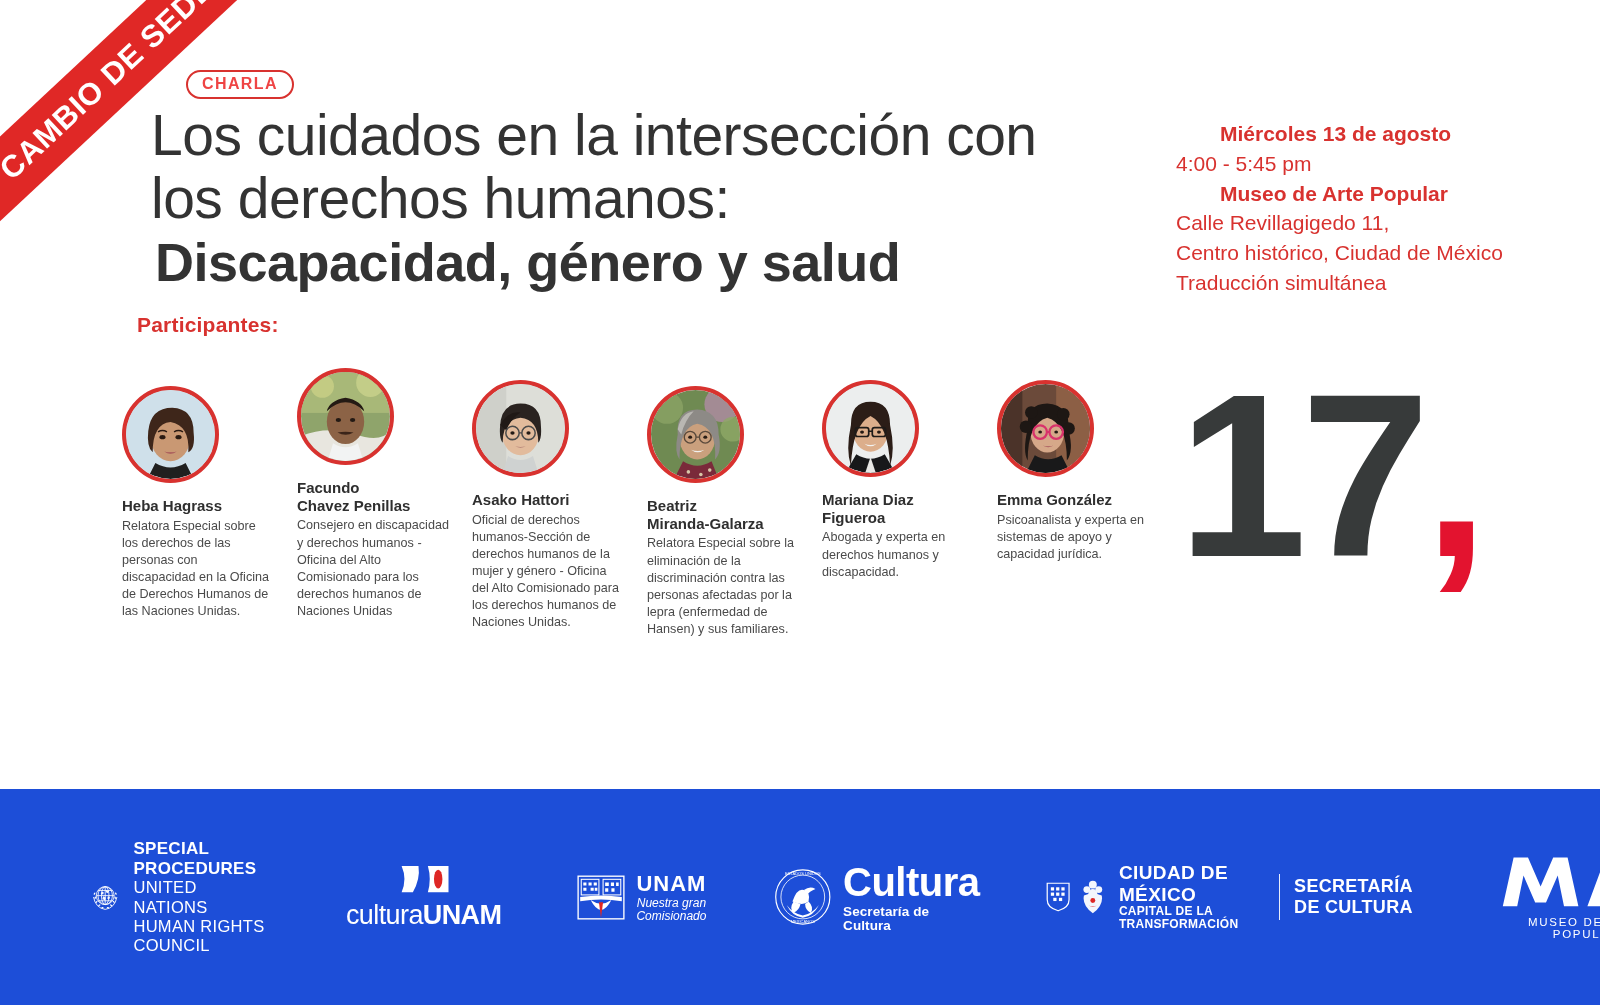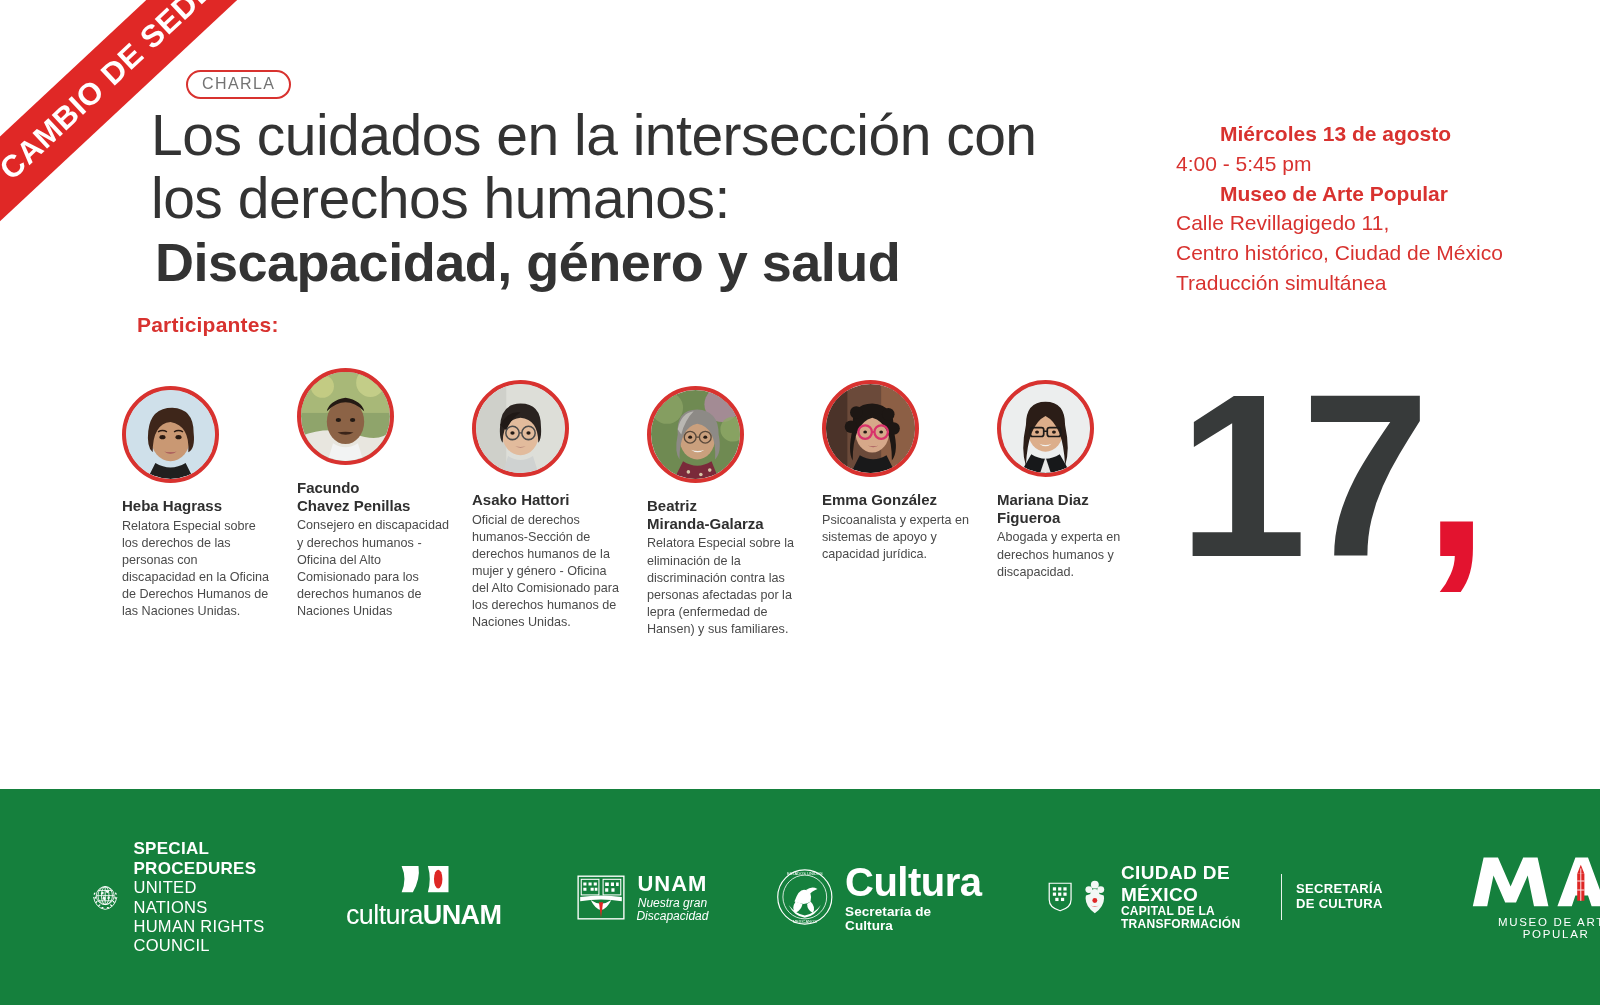--- a/index.html
+++ b/index.html
@@ -48,23 +48,23 @@
   .charla-pill {
     position: absolute;
     left: 186px;
     top: 70px;
     padding: 3px 14px 4px 14px;
     border: 2.2px solid #d8322f;
     border-radius: 999px;
     z-index: 50;
   }
   .charla-pill span {
-    color: #737373;
+    color: #ef4444;
     font-size: 16px;
-    font-weight: normal;
+    font-weight: bold;
     letter-spacing: 1.4px;
   }
 
   
   .title-block {
     position: absolute;
     left: 151px;
     top: 104px;
     width: 1010px;
   }
@@ -172,21 +172,21 @@
   }
   .big-number .comma { color: #e3132f; }
 
   
   .footer {
     position: absolute;
     left: 0;
     top: 789px;
     width: 1600px;
     height: 216px;
-    background: #15803d;
+    background: #1d4ed8;
   }
   .footer-logos {
     position: absolute;
     left: 0;
     top: 0;
     width: 1600px;
     height: 216px;
     display: flex;
     align-items: center;
   }
@@ -225,21 +225,21 @@
 
   .cdmx-shield { width: 36px; height: 44px; margin-right: 8px; }
   .cdmx-glyph  { width: 44px; height: 52px; margin-right: 11px; }
   .cdmx-text { line-height: 1.12; }
   .cdmx-t1 { font-size: 19px; font-weight: bold; letter-spacing: 0.4px; }
   .cdmx-t2 { font-size: 12px; font-weight: bold; letter-spacing: 0.3px; }
   .cdmx-div {
     width: 1.6px; height: 46px; background: #ffffff;
     margin: 0 14px; opacity: 0.9;
   }
-  .cdmx-sec { line-height: 1.14; font-size: 13px; font-weight: bold; letter-spacing: 0.3px; }
+  .cdmx-sec { line-height: 1.14; font-size: 18px; font-weight: bold; letter-spacing: 0.3px; }
 
   .map-wrap { text-align: center; }
   .map-mark { height: 54px; }
   .map-sub { font-size: 11.5px; letter-spacing: 1.7px; margin-top: 4px; }
 </style>
 </head>
 <body>
 
 <div class="poster">
 
@@ -356,20 +356,42 @@
             <circle cx="42" cy="92" r="2" fill="#d8c7a8"></circle>
             <circle cx="56" cy="95" r="2" fill="#d8c7a8"></circle>
             <circle cx="66" cy="90" r="2" fill="#d8c7a8"></circle>
           </svg>
         </div>
       </div>
       <div class="p-name">Beatriz<br>Miranda-Galarza</div>
       <div class="p-bio">Relatora Especial sobre la eliminación de la discriminación contra las personas afectadas por la lepra (enfermedad de Hansen) y sus familiares.</div>
     </div>
 
+    <div class="participant p4">
+      <div class="avatar-ring">
+        <div class="avatar-photo">
+          <svg viewBox="0 0 100 100" preserveAspectRatio="xMidYMid slice" aria-hidden="true">
+            <rect width="100" height="100" fill="#eceeee"></rect>
+            <ellipse cx="50" cy="52" rx="20" ry="24" fill="#dcae8b"></ellipse>
+            <path d="M28 46 Q28 20 50 20 Q72 20 72 46 Q78 74 72 92 Q70 46 50 36 Q30 46 28 92 Q22 74 28 46Z" fill="#2b1d17"></path>
+            <rect x="33" y="49" width="15" height="10" rx="2.5" fill="none" stroke="#1d1a18" stroke-width="1.9"></rect>
+            <rect x="52" y="49" width="15" height="10" rx="2.5" fill="none" stroke="#1d1a18" stroke-width="1.9"></rect>
+            <line x1="48" y1="53" x2="52" y2="53" stroke="#1d1a18" stroke-width="1.7"></line>
+            <ellipse cx="40.5" cy="54" rx="2.2" ry="1.8" fill="#241913"></ellipse>
+            <ellipse cx="59.5" cy="54" rx="2.2" ry="1.8" fill="#241913"></ellipse>
+            <path d="M43 67 Q50 73 57 67 Q50 70 43 67Z" fill="#f2f2f0"></path>
+            <path d="M34 79 Q50 89 66 79 L78 100 L22 100Z" fill="#17181a"></path>
+            <path d="M50 82 L56 100 L44 100Z" fill="#e8e8e6"></path>
+          </svg>
+        </div>
+      </div>
+      <div class="p-name">Mariana Diaz<br>Figueroa</div>
+      <div class="p-bio">Abogada y experta en derechos humanos y discapacidad.</div>
+    </div>
+
     <div class="participant p5">
       <div class="avatar-ring">
         <div class="avatar-photo">
           <svg viewBox="0 0 100 100" preserveAspectRatio="xMidYMid slice" aria-hidden="true">
             <rect width="100" height="100" fill="#6b4a3a"></rect>
             <rect x="62" y="0" width="38" height="100" fill="#8c5f45"></rect>
             <rect x="0" y="0" width="24" height="100" fill="#4b3329"></rect>
             <ellipse cx="52" cy="54" rx="19" ry="23" fill="#d6a889"></ellipse>
             <path d="M30 50 Q28 22 52 22 Q78 24 76 52 Q82 76 74 86 Q74 44 52 38 Q30 44 30 86 Q24 76 30 50Z" fill="#1d1714"></path>
             <circle cx="34" cy="32" r="7" fill="#1d1714"></circle>
@@ -383,42 +405,20 @@
             <ellipse cx="62" cy="54" rx="2.1" ry="1.7" fill="#231713"></ellipse>
             <path d="M47 69 Q53 73 59 69 Q53 71 47 69Z" fill="#a85a5e"></path>
             <path d="M38 80 Q53 89 68 80 L78 100 L28 100Z" fill="#19191a"></path>
           </svg>
         </div>
       </div>
       <div class="p-name">Emma González</div>
       <div class="p-bio">Psicoanalista y experta en sistemas de apoyo y capacidad jurídica.</div>
     </div>
 
-    <div class="participant p4">
-      <div class="avatar-ring">
-        <div class="avatar-photo">
-          <svg viewBox="0 0 100 100" preserveAspectRatio="xMidYMid slice" aria-hidden="true">
-            <rect width="100" height="100" fill="#eceeee"></rect>
-            <ellipse cx="50" cy="52" rx="20" ry="24" fill="#dcae8b"></ellipse>
-            <path d="M28 46 Q28 20 50 20 Q72 20 72 46 Q78 74 72 92 Q70 46 50 36 Q30 46 28 92 Q22 74 28 46Z" fill="#2b1d17"></path>
-            <rect x="33" y="49" width="15" height="10" rx="2.5" fill="none" stroke="#1d1a18" stroke-width="1.9"></rect>
-            <rect x="52" y="49" width="15" height="10" rx="2.5" fill="none" stroke="#1d1a18" stroke-width="1.9"></rect>
-            <line x1="48" y1="53" x2="52" y2="53" stroke="#1d1a18" stroke-width="1.7"></line>
-            <ellipse cx="40.5" cy="54" rx="2.2" ry="1.8" fill="#241913"></ellipse>
-            <ellipse cx="59.5" cy="54" rx="2.2" ry="1.8" fill="#241913"></ellipse>
-            <path d="M43 67 Q50 73 57 67 Q50 70 43 67Z" fill="#f2f2f0"></path>
-            <path d="M34 79 Q50 89 66 79 L78 100 L22 100Z" fill="#17181a"></path>
-            <path d="M50 82 L56 100 L44 100Z" fill="#e8e8e6"></path>
-          </svg>
-        </div>
-      </div>
-      <div class="p-name">Mariana Diaz<br>Figueroa</div>
-      <div class="p-bio">Abogada y experta en derechos humanos y discapacidad.</div>
-    </div>
-
   </div>
 
   <div class="big-number">
     <span>17</span><span class="comma">,</span>
   </div>
 
   <div class="footer">
     <div class="footer-logos">
 
       <div class="logo logo-un">
@@ -484,21 +484,21 @@
             <path d="M58 22 h7 v7 h-7z M69 22 h6 v7 h-6z M79 22 h5 v7 h-5z"></path>
             <path d="M58 33 h6 v7 h-6z M70 33 h6 v7 h-6z"></path>
           </g>
           <path d="M10 50 Q50 44 90 50 L90 58 Q50 52 10 58Z" fill="#ffffff"></path>
           <path d="M30 56 Q50 94 70 56 Q50 70 30 56Z" fill="#ffffff"></path>
           <path d="M46 60 L54 60 L50 90Z" fill="#de2725"></path>
         </svg>
         <div class="unam-text">
           <div class="unam-t1">UNAM</div>
           <div class="unam-t2">Nuestra gran</div>
-          <div class="unam-t3">Discapacidad</div>
+          <div class="unam-t3">Comisionado</div>
         </div>
       </div>
 
       <div class="logo logo-cultura">
         <svg class="mx-seal" viewBox="0 0 100 100" aria-hidden="true">
           <circle cx="50" cy="50" r="47" fill="none" stroke="#ffffff" stroke-width="2"></circle>
           <circle cx="50" cy="50" r="38" fill="none" stroke="#ffffff" stroke-width="1.4"></circle>
           <g fill="#ffffff" font-size="7" font-family="Liberation Sans, sans-serif">
             <text x="50" y="11" text-anchor="middle">ESTADOS UNIDOS</text>
             <text x="50" y="96" text-anchor="middle">MEXICANOS</text>

